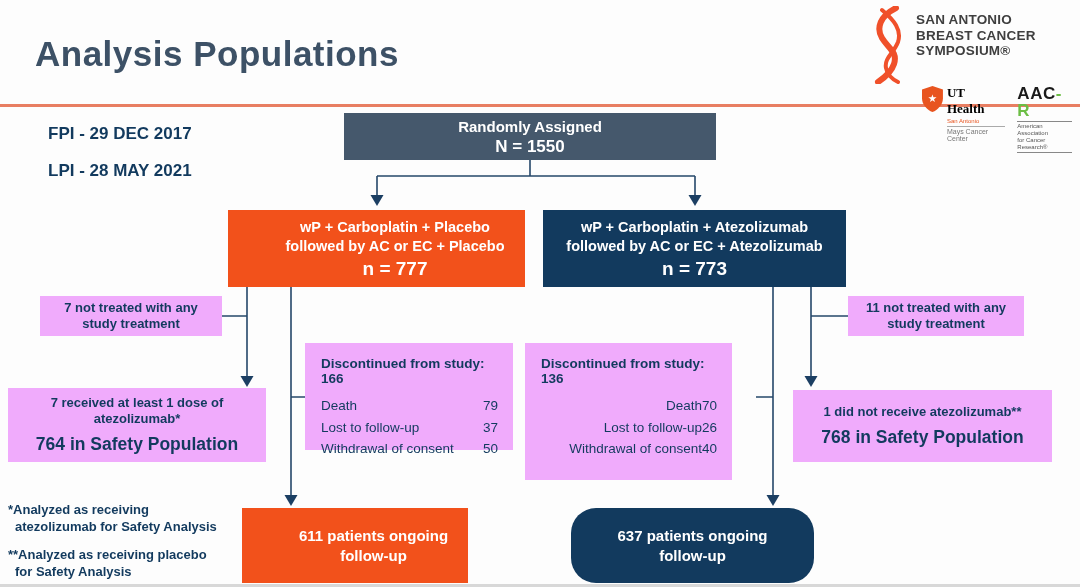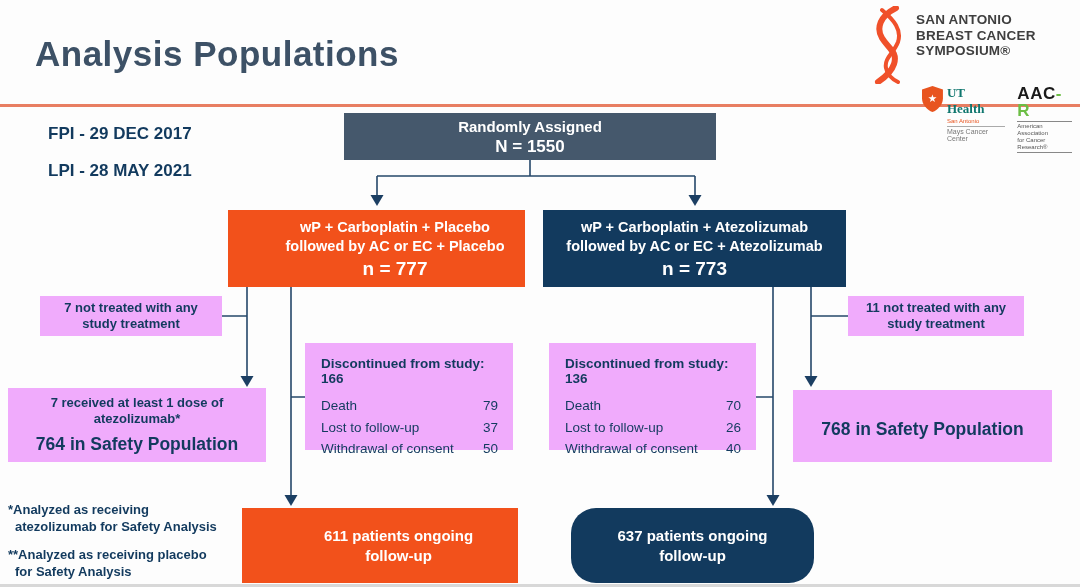--- a/index.html
+++ b/index.html
@@ -46,21 +46,21 @@
   
   .logo-block{right:8px;top:6px;width:200px;}
   .sabcs-row{display:flex;align-items:flex-start;}
   .sabcs-text{
     margin-left:6px;margin-top:6px;font-size:13.5px;font-weight:bold;
     color:#3f3f3f;line-height:15.5px;letter-spacing:0.2px;white-space:nowrap;
   }
   .partner-row{display:flex;align-items:flex-start;margin-top:1px;margin-left:50px;}
   .ut{display:flex;align-items:flex-start;}
   .ut-txt{margin-left:4px;}
-  .ut-name{font-family:"Liberation Serif",serif;font-size:13px;font-weight:bold;color:#0f766e;}
+  .ut-name{font-family:"Liberation Serif",serif;font-size:13px;font-weight:bold;color:#000000;}
   .ut-sub{font-size:6px;color:#e8541f;margin-top:1px;}
   .ut-mays{font-size:7px;color:#777;border-top:1px solid #aaa;margin-top:2px;padding-top:1px;}
   .aacr{margin-left:12px;}
   .aacr-name{font-size:17px;font-weight:bold;color:#1a1a1a;letter-spacing:0.5px;line-height:17px;}
   .aacr-name .grn{color:#6cbe45;}
   .aacr-sub{font-size:6px;color:#555;border-top:1px solid #888;border-bottom:1px solid #888;
     margin-top:2px;padding:1px 0;line-height:7px;}
   .bottom-strip{left:0;top:584px;width:1080px;height:3px;background:#d8d8d8;}
 </style>
 </head>
@@ -159,21 +159,21 @@
     </div>
     <div class="row">
       <span>Lost to follow-up</span>
       <span>37</span>
     </div>
     <div class="row">
       <span>Withdrawal of consent</span>
       <span>50</span>
     </div>
   </div>
-  <div class="box blue b-disc" style="left:549px;top:343px;width:207px;height:107px;">
+  <div class="box blue b-disc" style="left:525px;top:343px;width:207px;height:137px;align-items:flex-end;">
     <div class="t">Discontinued from study: 136</div>
     <div class="row">
       <span>Death</span>
       <span>70</span>
     </div>
     <div class="row">
       <span>Lost to follow-up</span>
       <span>26</span>
     </div>
     <div class="row">
@@ -181,24 +181,25 @@
       <span>40</span>
     </div>
   </div>
 
   <div class="box blue b-safety" style="left:8px;top:388px;width:258px;height:74px;">
     <div class="s">7 received at least 1 dose of</div>
     <div class="s">atezolizumab*</div>
     <div class="big">764 in Safety Population</div>
   </div>
   <div class="box blue b-safety" style="left:793px;top:390px;width:259px;height:72px;">
+    <div class="s">1 did not receive atezolizumab**</div>
     <div class="big">768 in Safety Population</div>
   </div>
 
-  <div class="box orange b-ongoing" style="left:242px;top:508px;width:276px;height:75px;">
+  <div class="box orange b-ongoing" style="left:242px;top:508px;width:226px;height:75px;">
     <div class="l">611 patients ongoing</div>
     <div class="l">follow-up</div>
   </div>
   <div class="box navy b-ongoing" style="left:571px;top:508px;width:243px;height:75px;border-radius:25px;">
     <div class="l">637 patients ongoing</div>
     <div class="l">follow-up</div>
   </div>
 
   <div class="abs footnotes">
     <div class="fn">

